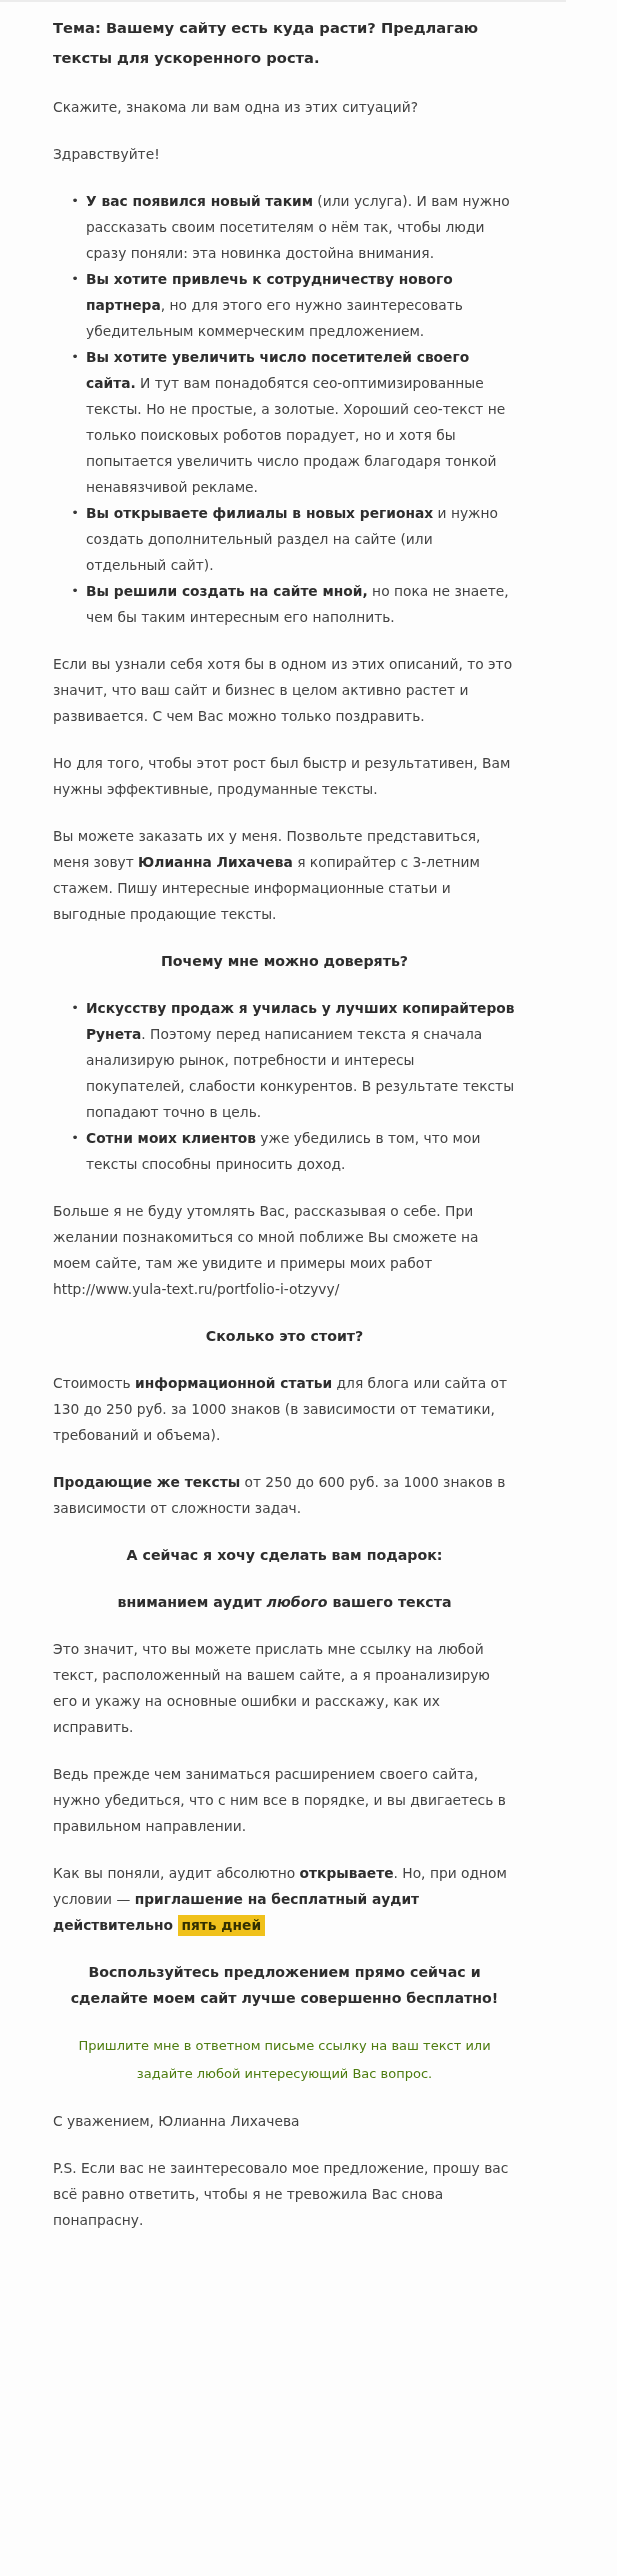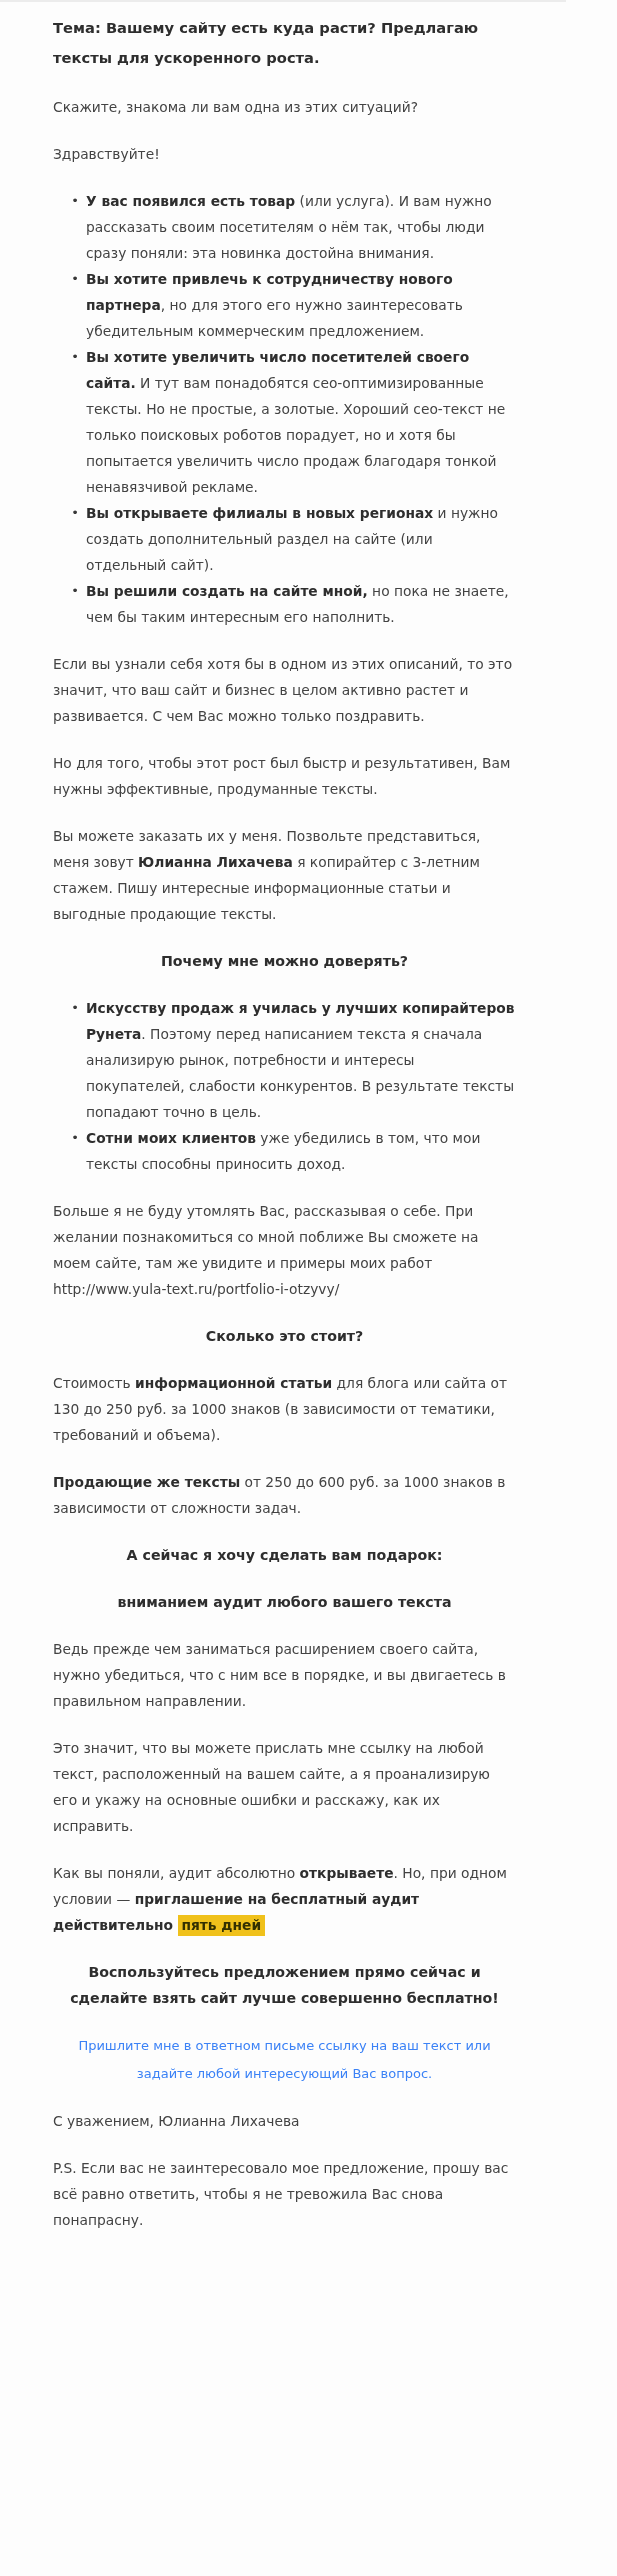--- a/index.html
+++ b/index.html
@@ -42,77 +42,77 @@
     line-height: 26px;
     font-weight: bold;
     color: var(--bold);
     text-align: center;
     margin: 26px 0 23px;
   }
   .note {
     font-size: 13px;
     line-height: 27.6px;
     text-align: center;
-    color: #3b82f6;
+    color: #4d7c0f;
   }
   ul.bullets {
     margin: 0 0 21px;
     padding: 0 0 0 33px;
     list-style: none;
   }
   ul.bullets li {
     position: relative;
     font-size: 13.8px;
     line-height: 26px;
   }
   ul.bullets li::before {
     content: "\2022";
     position: absolute;
     left: -14.7px;
     top: 0;
     color: #383838;
     font-size: 13px;
   }
   .b { font-weight: bold; color: var(--bold); }
-  .i { }
+  .i { font-style: italic; }
   .hl {
     background: var(--hl-bg);
     color: #333000;
     padding: 1.8px 3.7px 2.8px;
   }
 </style>
 </head>
 <body>
 
 <main class="doc">
     <p class="title"><span class="b">Тема: Вашему сайту есть куда расти? Предлагаю тексты для ускоренного роста.</span></p>
     <p class="paragraph"><span>Скажите, знакома ли вам одна из этих ситуаций?</span></p>
     <p class="paragraph"><span>Здравствуйте!</span></p>
     <ul class="bullets">
-      <li><span class="b">У вас появился есть товар</span><span> (или услуга).  И вам нужно рассказать своим посетителям о нём так, чтобы люди сразу поняли: эта новинка достойна внимания.</span></li>
+      <li><span class="b">У вас появился новый таким</span><span> (или услуга).  И вам нужно рассказать своим посетителям о нём так, чтобы люди сразу поняли: эта новинка достойна внимания.</span></li>
       <li><span class="b">Вы хотите привлечь к сотрудничеству нового партнера</span><span>, но для этого его нужно заинтересовать убедительным коммерческим предложением.</span></li>
       <li><span class="b">Вы хотите увеличить число посетителей своего сайта.</span><span> И тут вам понадобятся сео-оптимизированные тексты. Но не простые, а золотые. Хороший сео-текст не только поисковых роботов порадует, но и хотя бы попытается увеличить число продаж благодаря тонкой ненавязчивой рекламе.</span></li>
       <li><span class="b">Вы открываете филиалы в новых регионах</span><span> и нужно создать дополнительный раздел на сайте (или отдельный сайт).</span></li>
       <li><span class="b">Вы решили создать на сайте мной,</span><span> но пока не знаете, чем бы таким интересным его наполнить.</span></li>
     </ul>
     <p class="paragraph"><span>Если вы узнали себя хотя бы в одном из этих описаний, то это значит, что ваш сайт и бизнес в целом активно растет и развивается. С чем Вас можно только поздравить.</span></p>
     <p class="paragraph"><span>Но для того, чтобы этот рост был быстр и результативен, Вам нужны эффективные, продуманные тексты.</span></p>
     <p class="paragraph"><span>Вы можете заказать их у меня. Позвольте представиться, меня зовут </span><span class="b">Юлианна Лихачева</span><span> я копирайтер с 3-летним стажем. Пишу интересные информационные статьи и выгодные продающие тексты.</span></p>
     <p class="heading"><span class="b">Почему мне можно доверять?</span></p>
     <ul class="bullets">
       <li><span class="b">Искусству продаж я училась у лучших копирайтеров Рунета</span><span>.  Поэтому перед написанием текста я сначала анализирую рынок, потребности и интересы покупателей, слабости конкурентов. В результате тексты попадают точно в цель.</span></li>
       <li><span class="b">Сотни моих клиентов</span><span> уже убедились в том, что мои тексты способны приносить доход.</span></li>
     </ul>
     <p class="paragraph"><span>Больше я не буду утомлять Вас, рассказывая о себе. При желании познакомиться со мной поближе Вы сможете на моем сайте, там же увидите и примеры моих работ http://www.yula-text.ru/portfolio-i-otzyvy/</span></p>
     <p class="heading"><span class="b">Сколько это стоит?</span></p>
     <p class="paragraph"><span>Стоимость </span><span class="b">информационной статьи</span><span> для блога или сайта от 130 до 250 руб. за 1000 знаков (в зависимости от тематики, требований и объема).</span></p>
     <p class="paragraph"><span class="b">Продающие же тексты</span><span> от 250 до 600 руб. за 1000 знаков в зависимости от сложности задач.</span></p>
     <p class="heading"><span class="b">А сейчас я хочу сделать вам подарок:</span></p>
     <p class="heading"><span class="b">вниманием аудит </span><span class="b i">любого</span><span class="b"> вашего текста</span></p>
+    <p class="paragraph"><span>Это значит, что вы можете прислать мне ссылку на любой текст, расположенный на вашем сайте, а я проанализирую его и укажу на основные ошибки и расскажу, как их исправить.</span></p>
     <p class="paragraph"><span>Ведь прежде чем заниматься расширением своего сайта, нужно убедиться, что с ним все в порядке, и вы двигаетесь в правильном направлении.</span></p>
-    <p class="paragraph"><span>Это значит, что вы можете прислать мне ссылку на любой текст, расположенный на вашем сайте, а я проанализирую его и укажу на основные ошибки и расскажу, как их исправить.</span></p>
     <p class="paragraph"><span>Как вы поняли, аудит абсолютно </span><span class="b">открываете</span><span>. Но, при одном условии — </span><span class="b">приглашение на бесплатный аудит действительно </span><span class="b hl">пять дней</span></p>
-    <p class="heading"><span class="b">Воспользуйтесь предложением прямо сейчас и сделайте взять сайт лучше совершенно бесплатно!</span></p>
+    <p class="heading"><span class="b">Воспользуйтесь предложением прямо сейчас и сделайте моем сайт лучше совершенно бесплатно!</span></p>
     <p class="note"><span>Пришлите мне в ответном письме ссылку на ваш текст или задайте любой интересующий Вас вопрос.</span></p>
     <p class="paragraph"><span>С уважением, Юлианна Лихачева</span></p>
     <p class="paragraph"><span>P.S. Если вас не заинтересовало мое предложение, прошу вас всё равно ответить, чтобы я не тревожила  Вас снова понапрасну.</span></p>
   </main>
 
 
 </body></html>

